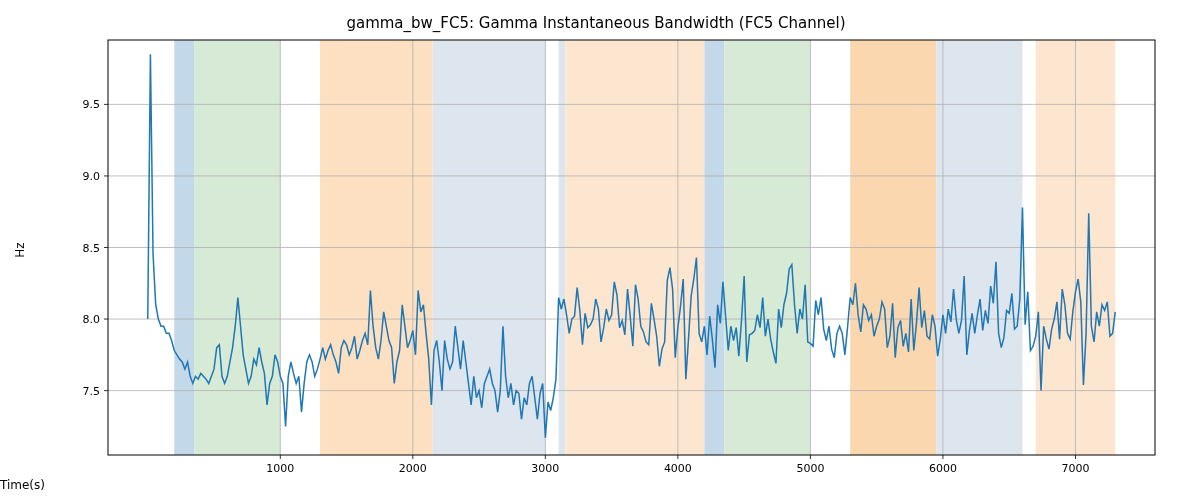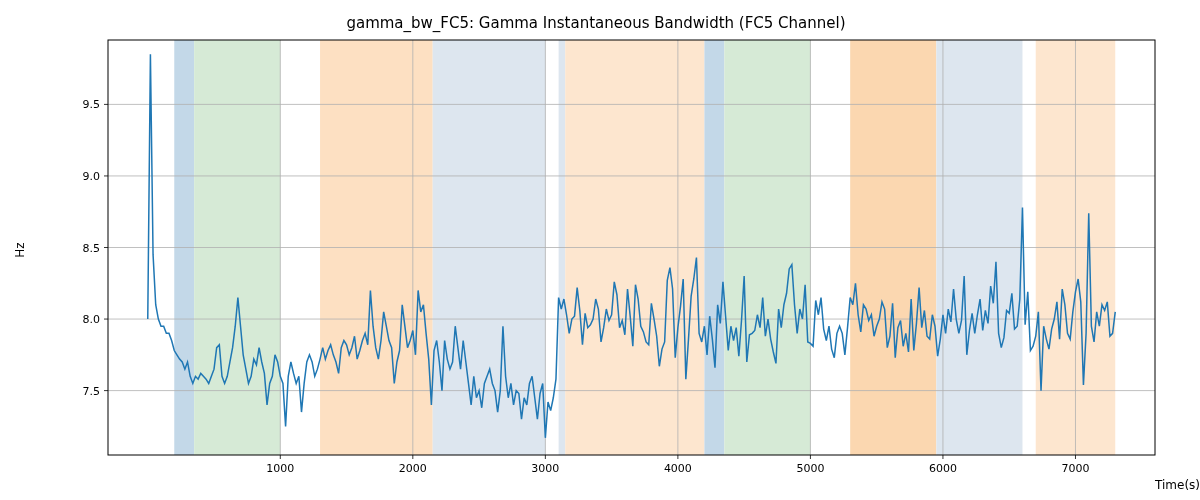--- a/index.html
+++ b/index.html
@@ -29,21 +29,21 @@
     left: 20px;
     top: 250px;
     transform: translate(-50%, -50%) rotate(-90deg);
     font-size: 12px;
   }
   .xlabel {
     position: absolute;
     left: 0;
     width: 1200px;
     bottom: 8px;
-    text-align: right;
+    text-align: left;
     font-size: 12px;
   }
   svg.plot {
     position: absolute;
     left: 0;
     top: 0;
   }
   .ytick-label {
     font-size: 11px;
     text-anchor: end;

